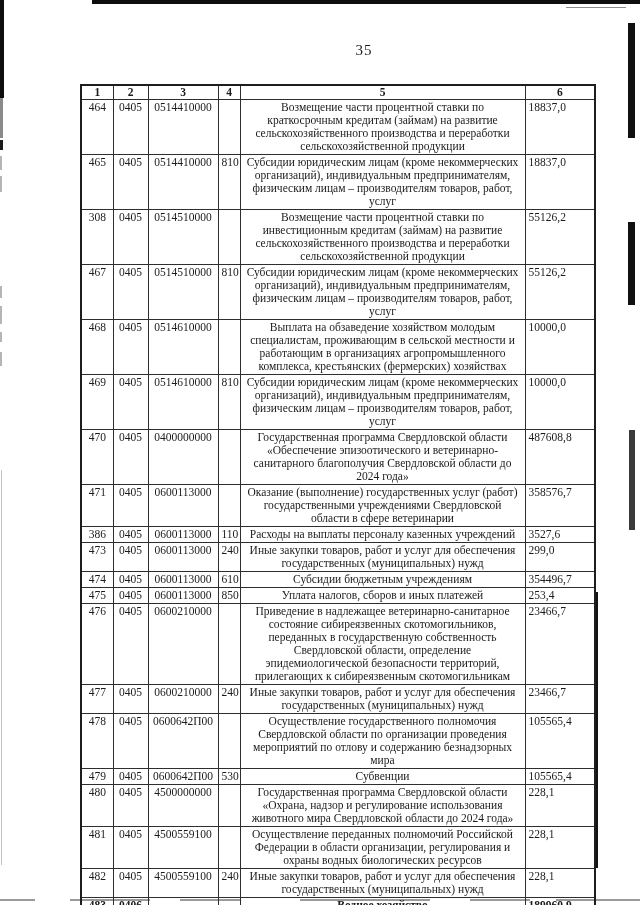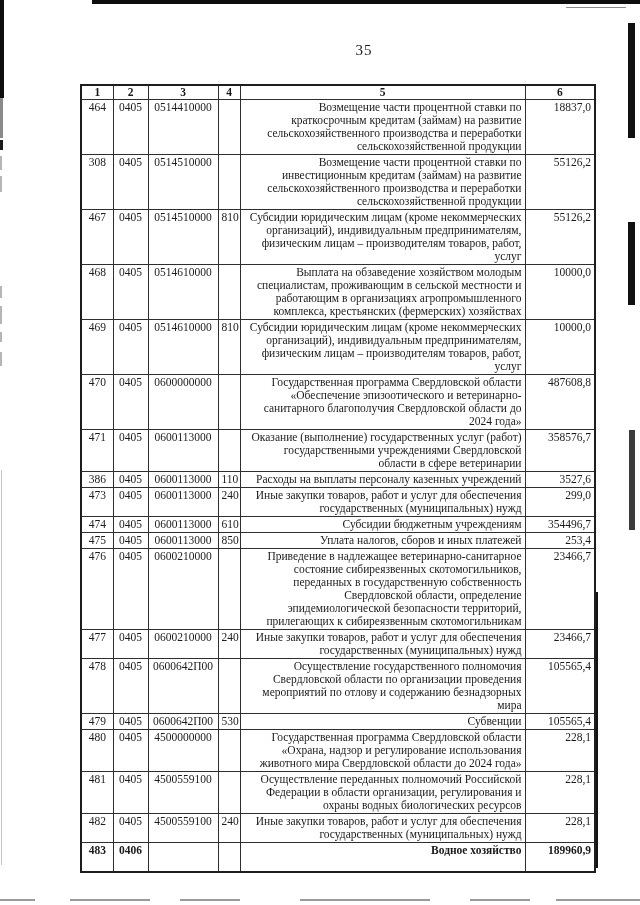--- a/index.html
+++ b/index.html
@@ -21,22 +21,22 @@
   table.budget th, table.budget td{
     border:1px solid #2e2e2e;
     padding:1px 3px;
     vertical-align:top;
     overflow:hidden;
   }
   table.budget th{
     font-weight:bold;text-align:center;padding:0 2px;height:13px;
   }
   td.c1,td.c2,td.c3,td.c4{text-align:center;}
-  td.c5{text-align:right;}
-  td.c6{text-align:right;vertical-align:bottom;font-family:Liberation Serif, serif;}
+  td.c5{text-align:center;}
+  td.c6{text-align:left;vertical-align:bottom;font-family:Liberation Serif, serif;}
   tr.row-bold td{font-weight:bold;padding-bottom:14px;}
   
   .art{position:absolute;pointer-events:none;}
   .a-top    {left:92px; top:0;     width:548px;height:4px;  background:#0d0d0d;}
   .a-top2   {left:566px;top:7px;   width:60px; height:1px;  background:#8a8a8a;}
   .a-left1  {left:0;    top:0;     width:4px;  height:98px; background:#0d0d0d;}
   .a-left2  {left:0;    top:98px;  width:3px;  height:40px; background:#8a8a8a;}
   .a-left3  {left:0;    top:140px; width:3px;  height:10px; background:#1a1a1a;}
   .a-ld1    {left:0;    top:156px; width:2px;  height:14px; background:#b5b5b5;}
   .a-ld2    {left:0;    top:176px; width:2px;  height:16px; background:#b5b5b5;}
@@ -106,20 +106,28 @@
   <tbody>
       <tr>
         <td class="c1">464</td>
         <td class="c2">0405</td>
         <td class="c3">0514410000</td>
         <td class="c4"></td>
         <td class="c5">Возмещение части процентной ставки по краткосрочным кредитам (займам) на развитие сельскохозяйственного производства и переработки сельскохозяйственной продукции</td>
         <td class="c6">18837,0</td>
       </tr>
       <tr>
+        <td class="c1">465</td>
+        <td class="c2">0405</td>
+        <td class="c3">0514410000</td>
+        <td class="c4">810</td>
+        <td class="c5">Субсидии юридическим лицам (кроме некоммерческих организаций), индивидуальным предпринимателям, физическим лицам – производителям товаров, работ, услуг</td>
+        <td class="c6">18837,0</td>
+      </tr>
+      <tr>
         <td class="c1">308</td>
         <td class="c2">0405</td>
         <td class="c3">0514510000</td>
         <td class="c4"></td>
         <td class="c5">Возмещение части процентной ставки по инвестиционным кредитам (займам) на развитие сельскохозяйственного производства и переработки сельскохозяйственной продукции</td>
         <td class="c6">55126,2</td>
       </tr>
       <tr>
         <td class="c1">467</td>
         <td class="c2">0405</td>
@@ -140,21 +148,21 @@
         <td class="c1">469</td>
         <td class="c2">0405</td>
         <td class="c3">0514610000</td>
         <td class="c4">810</td>
         <td class="c5">Субсидии юридическим лицам (кроме некоммерческих организаций), индивидуальным предпринимателям, физическим лицам – производителям товаров, работ, услуг</td>
         <td class="c6">10000,0</td>
       </tr>
       <tr>
         <td class="c1">470</td>
         <td class="c2">0405</td>
-        <td class="c3">0600000000</td>
+        <td class="c3">0400000000</td>
         <td class="c4"></td>
         <td class="c5">Государственная программа Свердловской области «Обеспечение эпизоотического и ветеринарно-санитарного благополучия Свердловской области до 2024 года»</td>
         <td class="c6">487608,8</td>
       </tr>
       <tr>
         <td class="c1">471</td>
         <td class="c2">0405</td>
         <td class="c3">0600113000</td>
         <td class="c4"></td>
         <td class="c5">Оказание (выполнение) государственных услуг (работ) государственными учреждениями Свердловской области в сфере ветеринарии</td>

